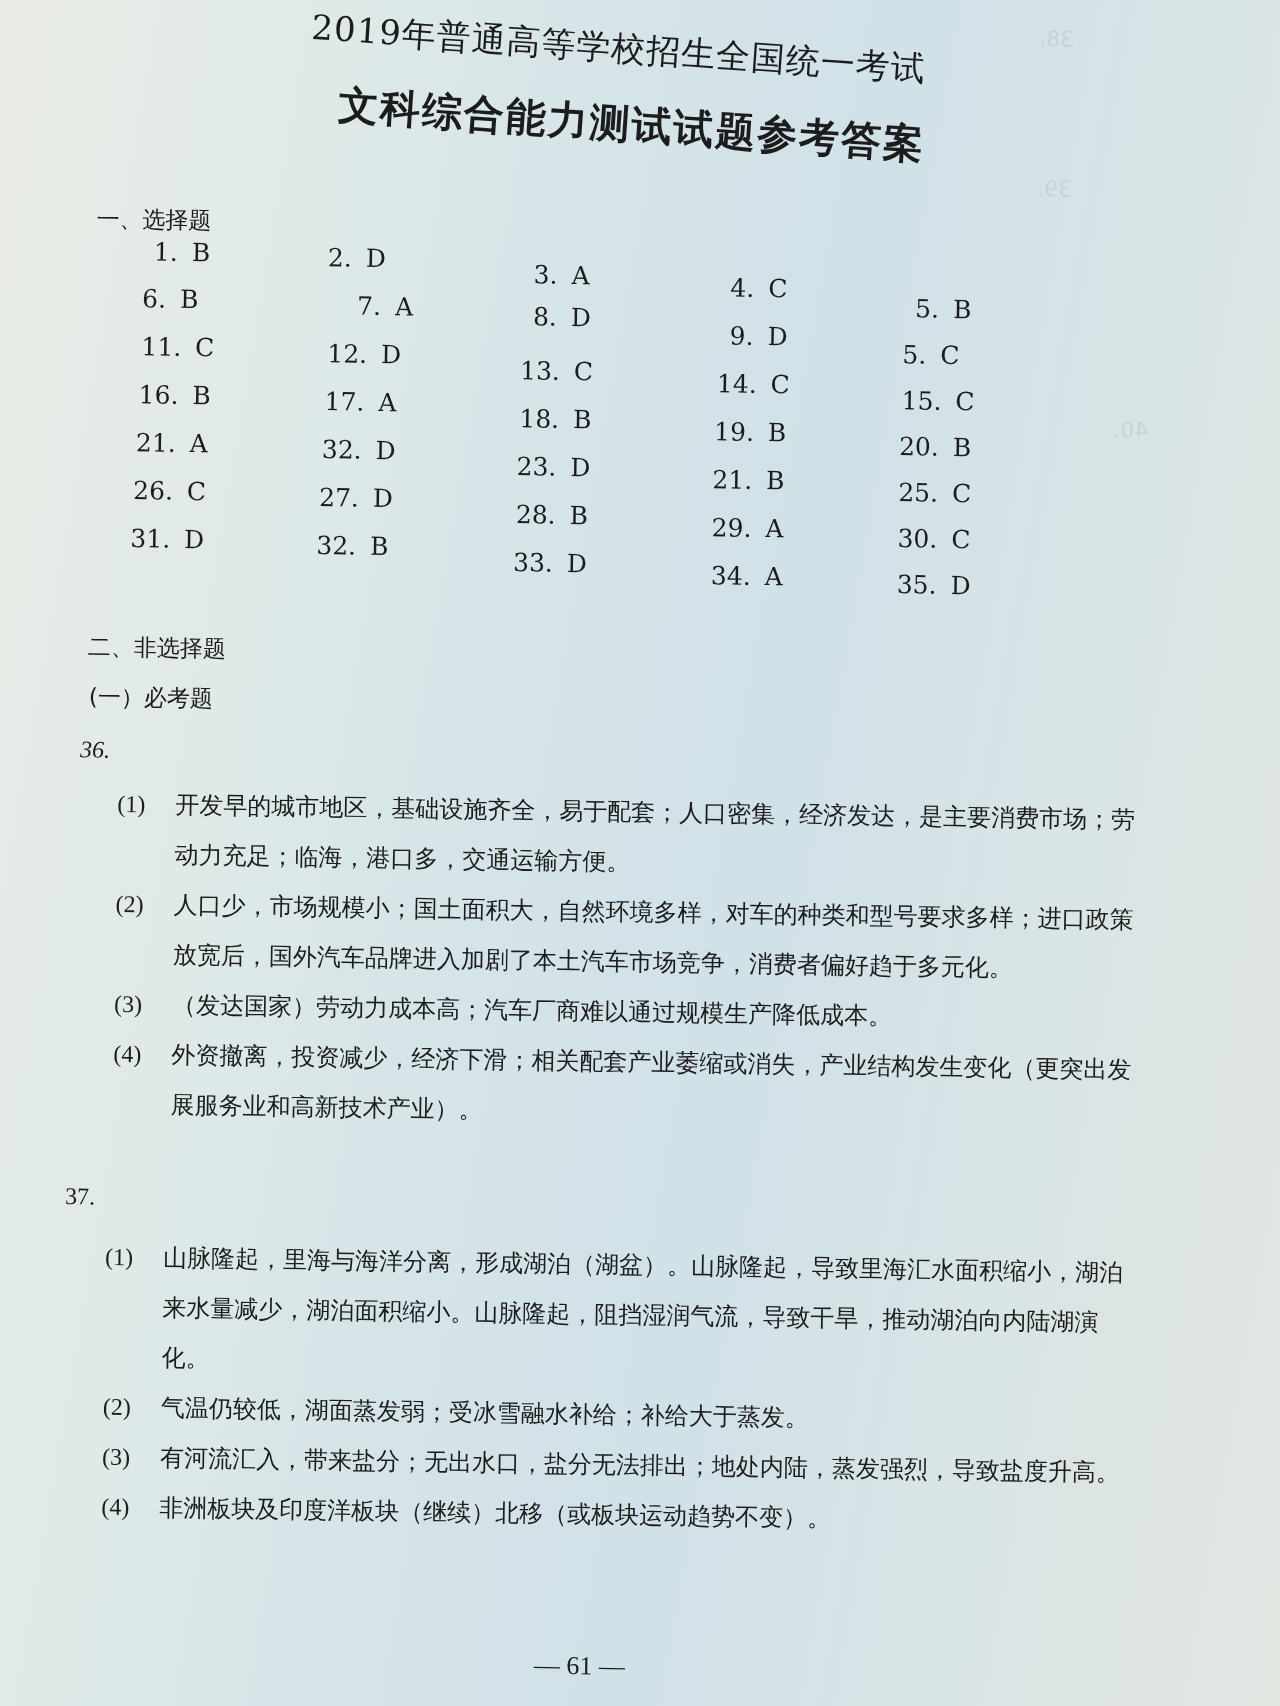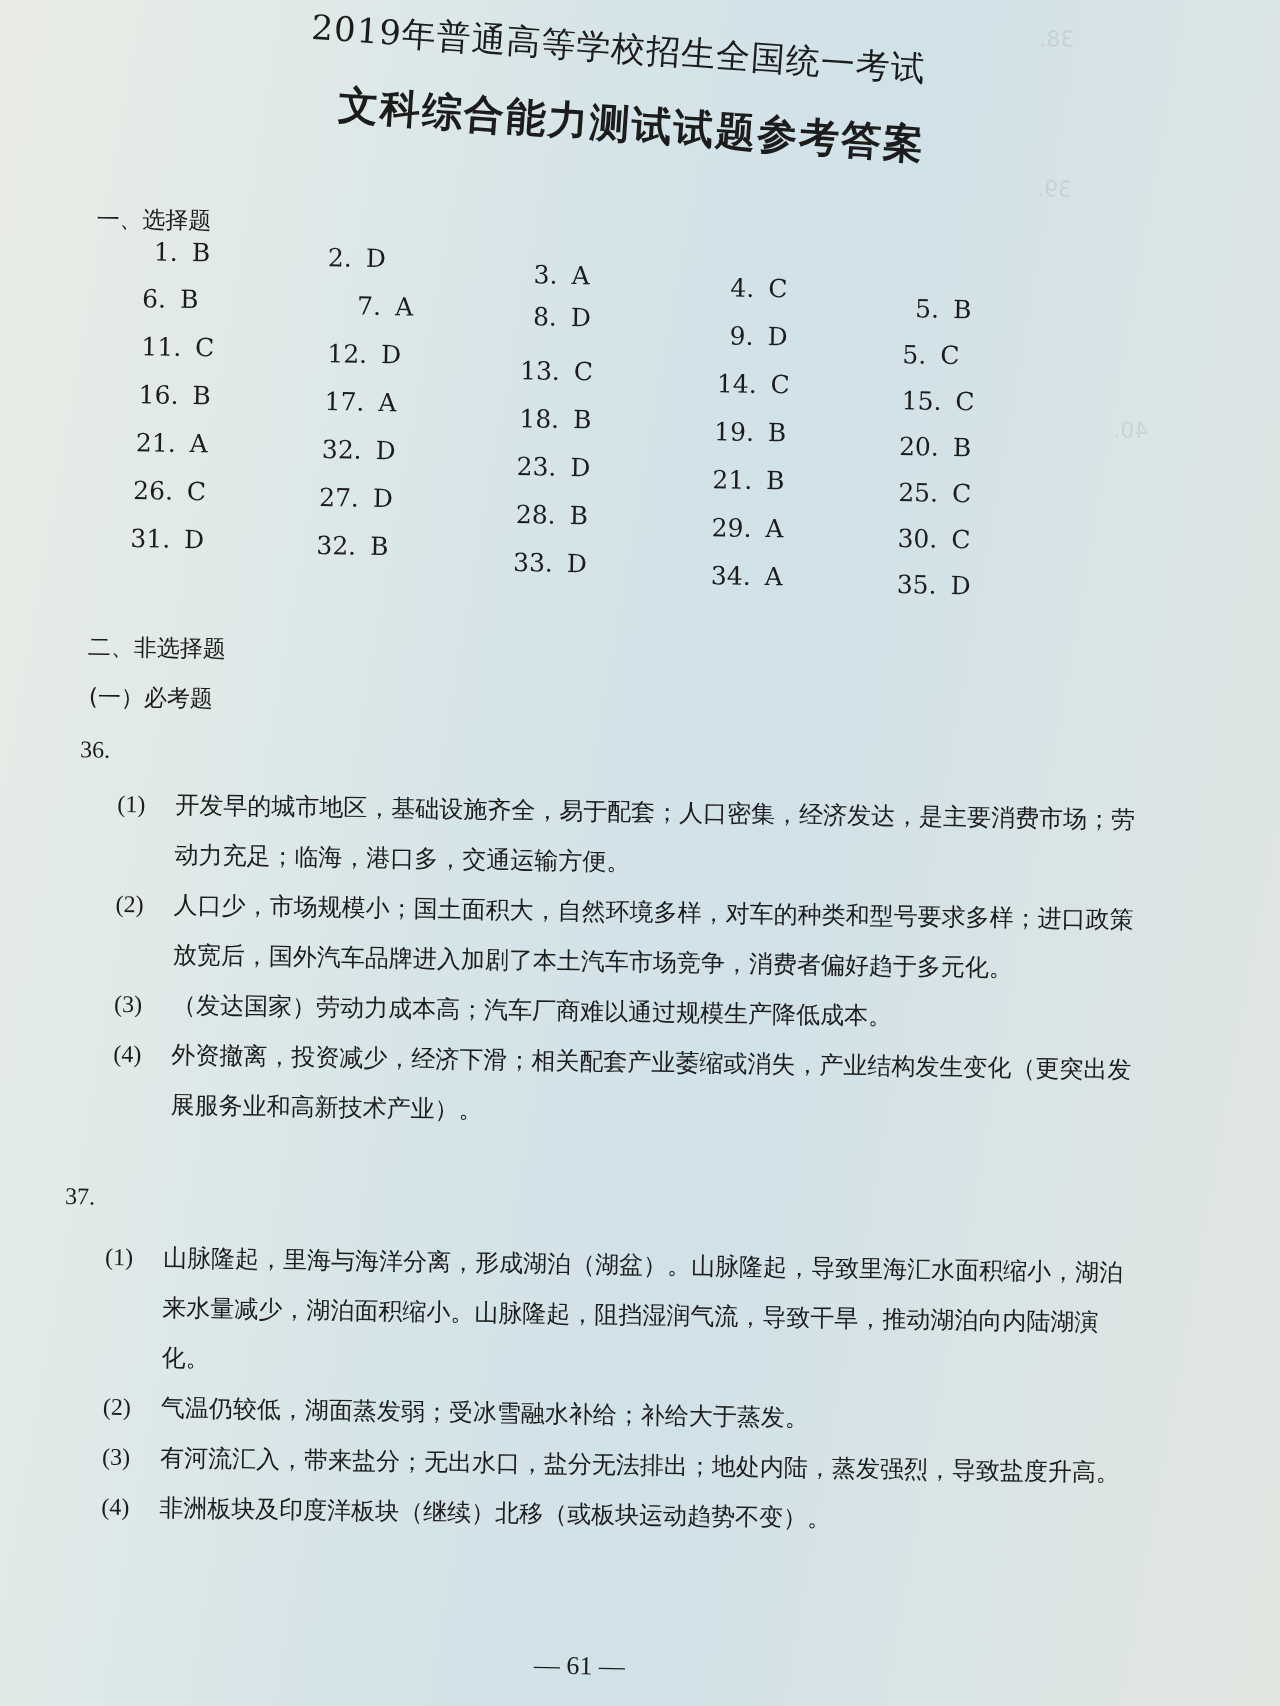--- a/index.html
+++ b/index.html
@@ -156,21 +156,21 @@
     <div class="mc-item" style="left:908px; top:382px;"><span class="num">15.</span><span class="ans">C</span></div>
     <div class="mc-item" style="left:906px; top:428px;"><span class="num">20.</span><span class="ans">B</span></div>
     <div class="mc-item" style="left:906px; top:474px;"><span class="num">25.</span><span class="ans">C</span></div>
     <div class="mc-item" style="left:906px; top:520px;"><span class="num">30.</span><span class="ans">C</span></div>
     <div class="mc-item" style="left:906px; top:566px;"><span class="num">35.</span><span class="ans">D</span></div>
   </div>
 
   <div class="section-heading" style="left:98px; top:640px;">二、非选择题</div>
   <div class="section-heading" style="left:100px; top:690px;">(一）必考题</div>
 
-  <div class="q-num" style="left:92px; top:745px;">36.</div>
+  <div class="q-num" style="left:92px; top:745px;font-style:italic;">36.</div>
   <div class="ans-block" style="left:130px; top:787px; width:1020px;">
     <div class="ans-line"><span class="label">(1)</span><span>开发早的城市地区，基础设施齐全，易于配套；人口密集，经济发达，是主要消费市场；劳动力充足；临海，港口多，交通运输方便。</span></div>
     <div class="ans-line"><span class="label">(2)</span><span>人口少，市场规模小；国土面积大，自然环境多样，对车的种类和型号要求多样；进口政策放宽后，国外汽车品牌进入加剧了本土汽车市场竞争，消费者偏好趋于多元化。</span></div>
     <div class="ans-line"><span class="label">(3)</span><span>（发达国家）劳动力成本高；汽车厂商难以通过规模生产降低成本。</span></div>
     <div class="ans-line"><span class="label">(4)</span><span>外资撤离，投资减少，经济下滑；相关配套产业萎缩或消失，产业结构发生变化（更突出发展服务业和高新技术产业）。</span></div>
   </div>
 
   <div class="q-num" style="left:84px; top:1192px;">37.</div>
   <div class="ans-block" style="left:125px; top:1240px; width:1030px;">
     <div class="ans-line"><span class="label">(1)</span><span>山脉隆起，里海与海洋分离，形成湖泊（湖盆）。山脉隆起，导致里海汇水面积缩小，湖泊来水量减少，湖泊面积缩小。山脉隆起，阻挡湿润气流，导致干旱，推动湖泊向内陆湖演化。</span></div>

